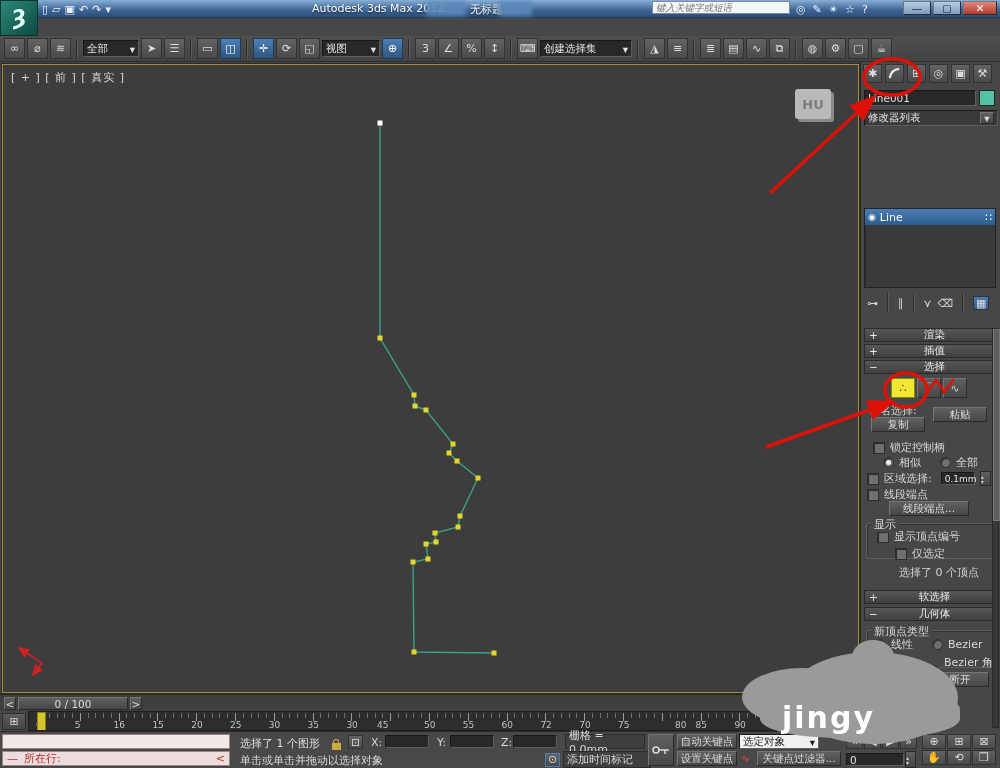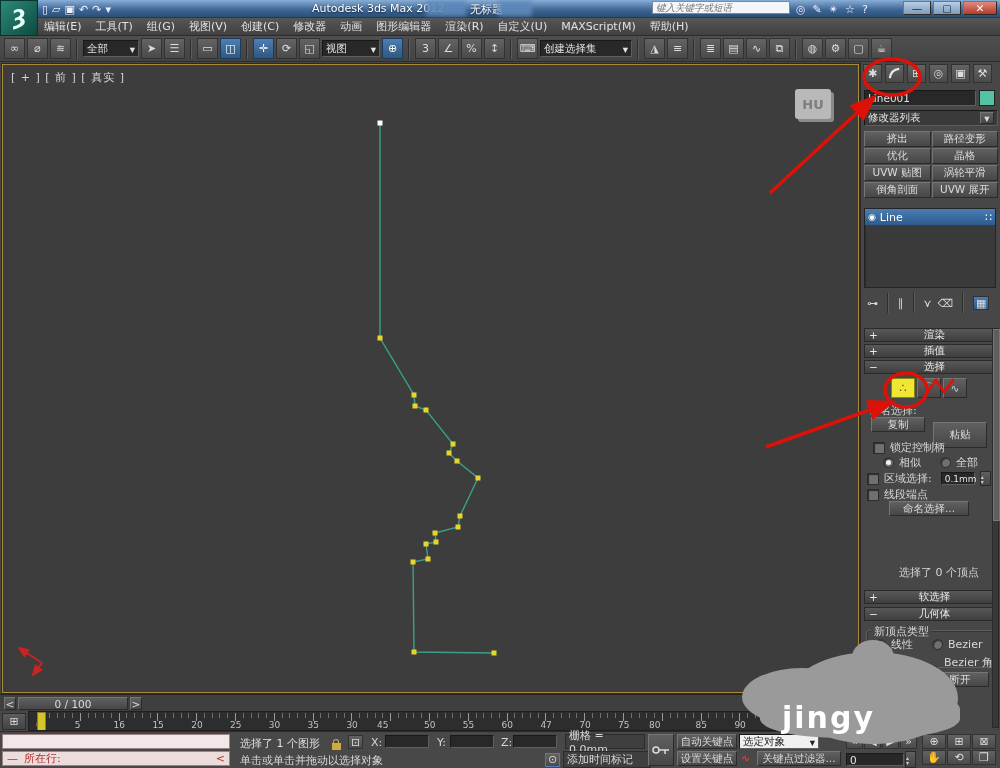--- a/index.html
+++ b/index.html
@@ -64,34 +64,20 @@
       <div class="btn" style="width:28px;height:14px;background:linear-gradient(#b9cde2,#7e9cbd);color:#123;">▢</div>
       <div class="btn" style="width:34px;height:14px;background:linear-gradient(#e08a7e,#b43b2c);color:#fff;">✕</div>
     </div>
   </div>
 
   <div class="abs flex" style="left:0;top:0;width:38px;height:36px;z-index:6;justify-content:center;background:linear-gradient(135deg,#2b8a78,#0d4a40);
               border:1px solid #0a352e;color:#e8fffa;font-size:21px;font-weight:bold;">
     <span>Ȝ</span>
   </div>
 
-  <div class="abs flex" style="left:0;top:18px;width:1000px;height:18px;background:linear-gradient(#565656,#414141);border-bottom:1px solid #2c2c2c;padding-left:44px;gap:14px;color:#e2e2e2;">
-    <span>编辑(E)</span>
-    <span>工具(T)</span>
-    <span>组(G)</span>
-    <span>视图(V)</span>
-    <span>创建(C)</span>
-    <span>修改器</span>
-    <span>动画</span>
-    <span>图形编辑器</span>
-    <span>渲染(R)</span>
-    <span>自定义(U)</span>
-    <span>MAXScript(M)</span>
-    <span>帮助(H)</span>
-  </div>
 
   <div class="abs flex" style="left:0;top:36px;width:1000px;height:26px;background:linear-gradient(#4f4f4f,#434343);border-bottom:1px solid #2d2d2d;padding-left:4px;gap:2px;">
     <div class="ico" style="width:21px;height:21px;">∞</div>
     <div class="ico" style="width:21px;height:21px;">⌀</div>
     <div class="ico" style="width:21px;height:21px;">≋</div>
     <div class="sep"></div>
     <div class="field" style="width:56px;height:17px;justify-content:space-between;">
       <span>全部</span>
       <span>▾</span>
     </div>
@@ -191,30 +177,20 @@
     <div class="field" style="position:absolute;left:3px;top:28px;width:112px;height:16px;">
       <span>Line001</span>
     </div>
     <div class="abs" style="left:118px;top:28px;width:16px;height:16px;background:#54c2a5;border:1px solid #222;"></div>
 
     <div class="field" style="position:absolute;left:3px;top:48px;width:134px;height:16px;justify-content:space-between;background:#3a3a3a;">
       <span>修改器列表</span>
       <span class="btn" style="width:14px;height:12px;">▾</span>
     </div>
 
-    <div class="abs" style="left:3px;top:69px;width:134px;display:grid;grid-template-columns:1fr 1fr;gap:1px;">
-      <div class="btn" style="height:16px;">挤出</div>
-      <div class="btn" style="height:16px;">路径变形</div>
-      <div class="btn" style="height:16px;">优化</div>
-      <div class="btn" style="height:16px;">晶格</div>
-      <div class="btn" style="height:16px;">UVW 贴图</div>
-      <div class="btn" style="height:16px;">涡轮平滑</div>
-      <div class="btn" style="height:16px;">倒角剖面</div>
-      <div class="btn" style="height:16px;">UVW 展开</div>
-    </div>
 
     <div class="abs" style="left:3px;top:146px;width:132px;height:80px;background:#3a3a3a;border:1px solid #242424;box-shadow:inset 1px 1px 0 #2c2c2c;">
       <div class="flex" style="height:16px;background:linear-gradient(#4a7db3,#2d5c8c);color:#fff;padding:0 3px;gap:4px;">
         <span style="font-size:9px;">◉</span>
         <span style="flex:1;">Line</span>
         <span>∷</span>
       </div>
     </div>
     <div class="abs flex" style="left:6px;top:231px;width:130px;gap:6px;">
       <span>⊶</span>
@@ -241,21 +217,21 @@
     </div>
 
     <div class="abs flex" style="left:30px;top:316px;gap:2px;">
       <div class="btn" style="width:24px;height:20px;background:#efe832;border-color:#8a8410;color:#a33022;font-size:12px;">∴</div>
       <div class="btn" style="width:24px;height:20px;">⌒</div>
       <div class="btn" style="width:24px;height:20px;">∿</div>
     </div>
 
     <span class="abs" style="left:8px;top:341px;color:#d6d6d6;">命名选择:</span>
     <div class="btn abs" style="left:10px;top:355px;width:54px;height:15px;">复制</div>
-    <div class="btn abs" style="left:72px;top:360px;width:54px;height:26px;">粘贴</div>
+    <div class="btn abs" style="left:72px;top:345px;width:54px;height:15px;">粘贴</div>
 
     <div class="abs flex" style="left:12px;top:378px;gap:5px;">
       <span class="chk"></span>
       <span>锁定控制柄</span>
     </div>
     <div class="abs flex" style="left:22px;top:393px;gap:5px;">
       <span class="radio on"></span>
       <span>相似</span>
       <span class="radio" style="margin-left:14px;"></span>
       <span>全部</span>
@@ -268,22 +244,33 @@
       </span>
       <span class="spin" style="width:9px;height:13px;">
         <span>▴</span>
         <span>▾</span>
       </span>
     </div>
     <div class="abs flex" style="left:6px;top:425px;gap:5px;">
       <span class="chk"></span>
       <span>线段端点</span>
     </div>
-    <div class="btn abs" style="left:28px;top:439px;width:80px;height:15px;">命名选择...</div>
-
+    <div class="btn abs" style="left:28px;top:439px;width:80px;height:15px;">线段端点...</div>
+
+    <div class="grp abs" style="left:5px;top:461px;width:128px;height:36px;">
+      <span class="abs" style="left:4px;top:-7px;background:#474747;padding:0 3px;">显示</span>
+      <div class="flex" style="margin:5px 0 0 10px;gap:5px;">
+        <span class="chk"></span>
+        <span>显示顶点编号</span>
+      </div>
+      <div class="flex" style="margin:2px 0 0 28px;gap:5px;">
+        <span class="chk"></span>
+        <span>仅选定</span>
+      </div>
+    </div>
     <span class="abs" style="left:0;top:503px;width:118px;text-align:right;color:#d6d6d6;">选择了 0 个顶点</span>
 
     <div class="rollhead abs" style="left:3px;top:528px;width:132px;height:14px;">
       <span>+</span>
       <span class="ttl">软选择</span>
     </div>
     <div class="rollhead abs" style="left:3px;top:545px;width:132px;height:14px;">
       <span>−</span>
       <span class="ttl">几何体</span>
     </div>
@@ -433,24 +420,24 @@
       <div class="ticklabel" style="left: 123.4px;">15</div>
       <div class="ticklabel" style="left: 162.2px;">20</div>
       <div class="ticklabel" style="left: 201px;">25</div>
       <div class="ticklabel" style="left: 239.8px;">30</div>
       <div class="ticklabel" style="left: 278.6px;">35</div>
       <div class="ticklabel" style="left: 317.4px;">30</div>
       <div class="ticklabel" style="left: 348px;">45</div>
       <div class="ticklabel" style="left: 395px;">50</div>
       <div class="ticklabel" style="left: 433.8px;">55</div>
       <div class="ticklabel" style="left: 472.6px;">60</div>
-      <div class="ticklabel" style="left: 511.4px;">47</div>
+      <div class="ticklabel" style="left: 511.4px;">72</div>
       <div class="ticklabel" style="left: 550.2px;">70</div>
       <div class="ticklabel" style="left: 589px;">75</div>
-      <div class="ticklabel" style="left: 620px;">80</div>
+      <div class="ticklabel" style="left: 646px;">80</div>
       <div class="ticklabel" style="left: 666.6px;">85</div>
       <div class="ticklabel" style="left: 705.4px;">90</div>
       <div class="ticklabel" style="left: 744.2px;">95</div>
       <div class="ticklabel" style="left: 783px;">100</div>
     </div>
 
   <div class="abs" style="left:0;top:731px;width:1000px;height:37px;background:#484848;border-top:1px solid #2a2a2a;z-index:5;">
 
     
     <div class="pinkrow abs" style="left:2px;top:2px;width:228px;height:15px;background:#f3e8e8;"></div>

